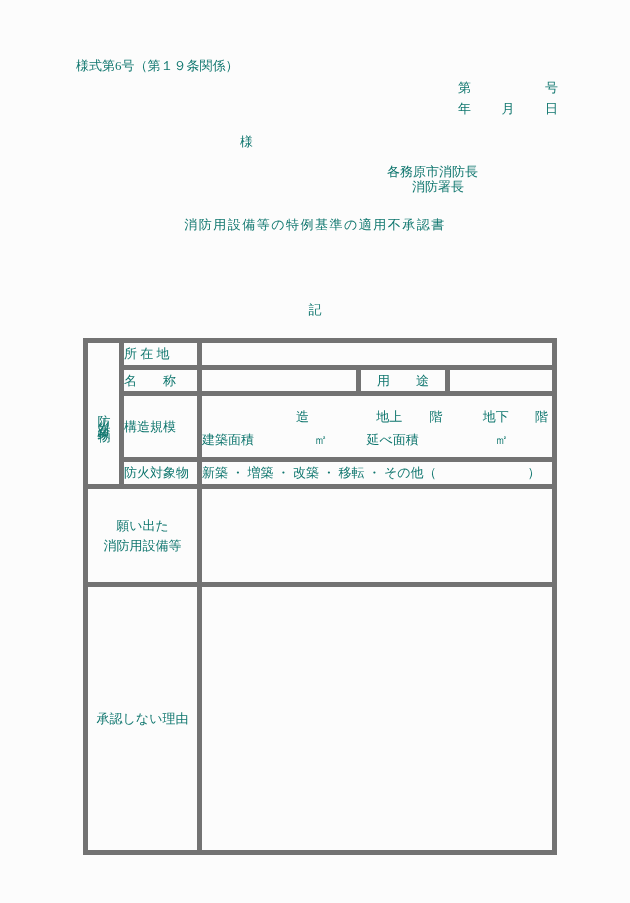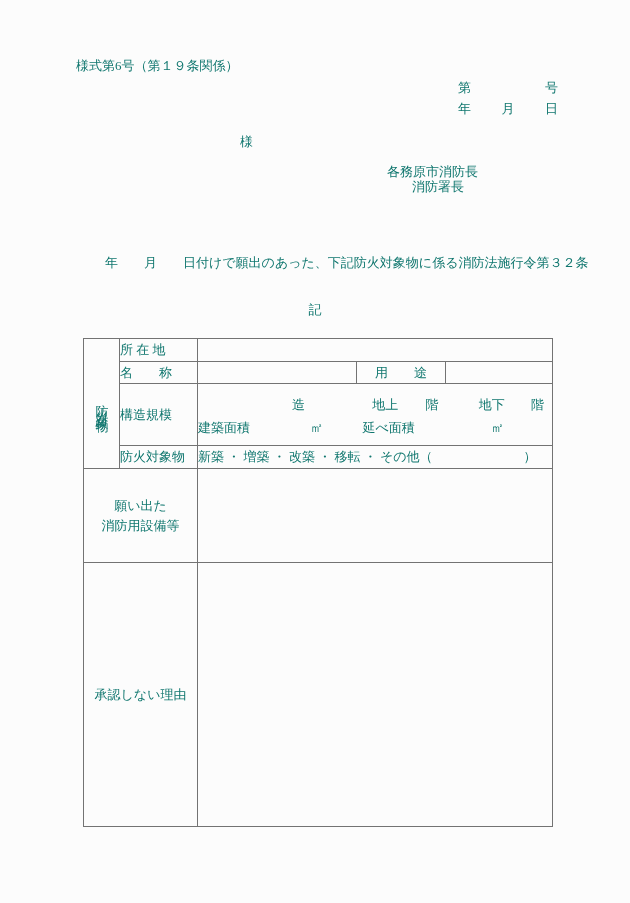--- a/index.html
+++ b/index.html
@@ -47,21 +47,21 @@
   .ki-heading { left: 0; top: 301px; width: 630px; text-align: center; }
 
   table.form-table {
     position: absolute;
     left: 83px; top: 338px;
     width: 469px;
     border-collapse: collapse;
     table-layout: fixed;
   }
   table.form-table td {
-    border: 1px solid #737373;
+    border: 5px solid #737373;
     padding: 0;
     font-size: 13px;
     vertical-align: middle;
     overflow: hidden;
   }
   tr.r1 td { height: 22px; }
   tr.r2 td { height: 21px; }
   tr.r3 td { height: 61px; }
   tr.r4 td { height: 22px; }
   tr.r5 td { height: 93px; }
@@ -109,23 +109,23 @@
       <span>月</span>
       <span>日</span>
     </div>
   </div>
 
   <div class="abs addressee">様</div>
 
   <div class="abs sender-1">各務原市消防長</div>
   <div class="abs sender-2">消防署長</div>
 
+  <div class="abs doc-title">消防用設備等の特例基準の適用不承認書</div>
 
   <div class="abs body-par">
-    <div class="body-line indent">年　　月　　日付けで願出のあった、下記防火対象物に係る消防法施行令第３２条</div>
   </div>
 
   <div class="abs ki-heading">記</div>
 
   <table class="form-table">
     <colgroup>
       <col style="width:36px">
       <col style="width:78px">
       <col style="width:159px">
       <col style="width:89px">

